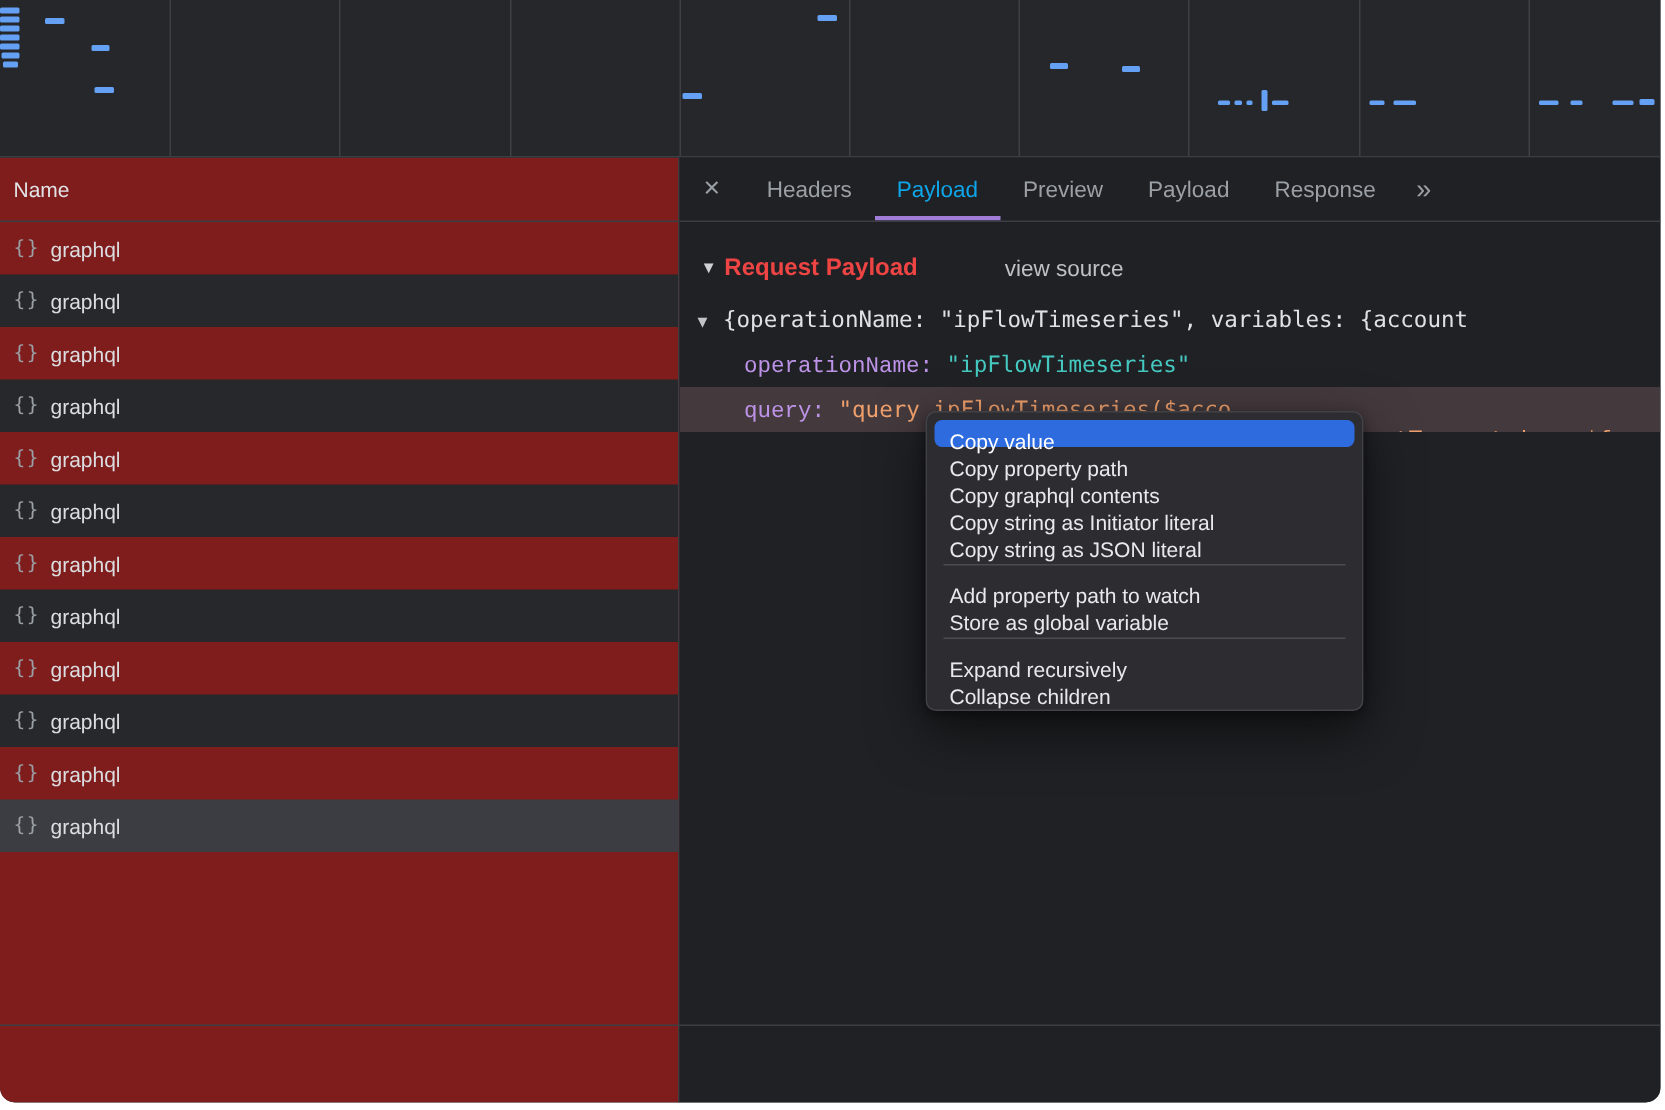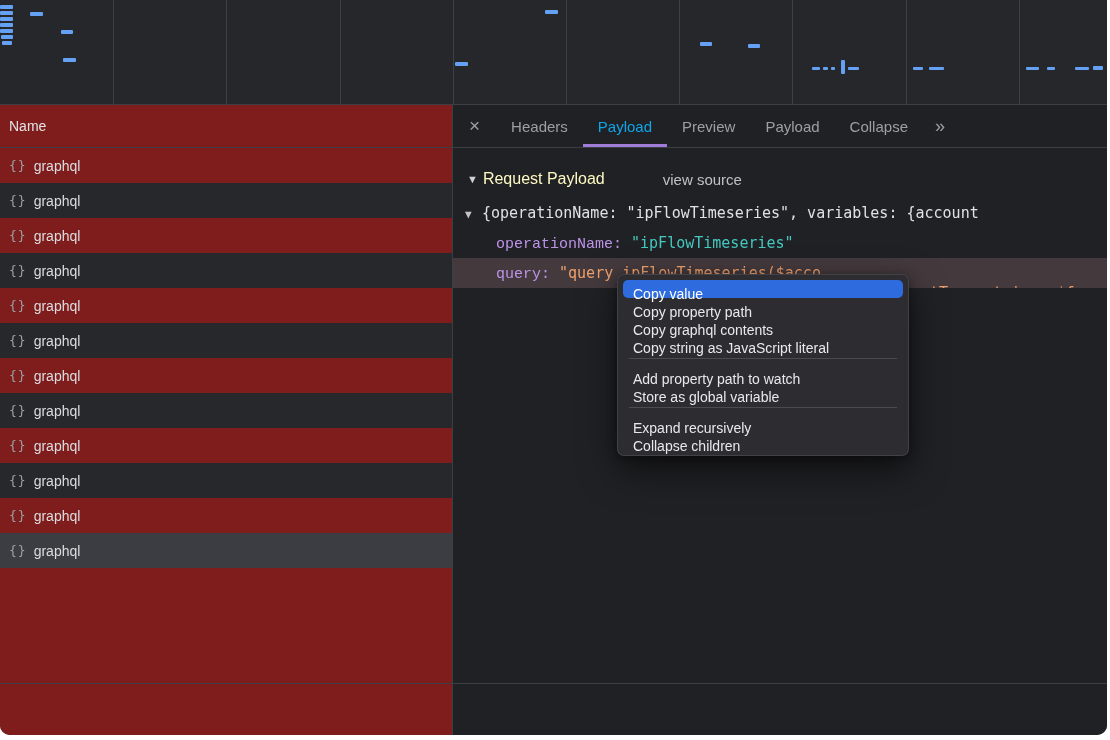--- a/index.html
+++ b/index.html
@@ -42,21 +42,21 @@
   .tab-close { line-height:42px; padding:0 16px; font-size:19px; color:#9aa0a6; }
   .tab { line-height:43px; padding:0 15px;text-align:right; }
   .tab.selected { color:#0ea5e9; box-shadow: inset 0 -3px 0 0 #9e7cd8; }
   .tab-overflow { line-height:42px; padding:0 12px; font-size:18px; color:#9aa0a6; letter-spacing:-1px; }
   #tabs-container { display:contents; }
 
   
   .payload { padding-top:16px; overflow:hidden; }
   .section-header { height:30px; display:flex; align-items:center; padding-left:14px; }
   .tri { font-size:11px; color:#d0d1d4; margin-right:5px; }
-  .section-title { font-weight:normal; font-size:16px; color:#fef9c3; }
+  .section-title { font-weight:bold; font-size:16px; color:#ef4444; }
   .view-source { margin-left:58px; font-size:15px; color:#bfc1c5; }
 
   .tree { margin-top:4px; }
   .tline {
     height:30px; line-height:30px; position:relative; white-space:nowrap; overflow:hidden;
     font-family:"DejaVu Sans Mono", monospace; font-size:15px;
   }
   .tline.l1 { padding-left:12px; }
   .tline.l2, .tline.l3 { padding-left:43px; }
   .tline.l4 { padding-left:26px; }
@@ -176,21 +176,21 @@
           <div class="req-row selected">
             <span class="req-icon">{}</span>
             <span class="req-label">graphql</span>
           </div>
         </div>
     </div>
 
     <div class="right-panel">
       <div class="tab-bar">
         <span class="tab-close">×</span>
-        <span id="tabs-container"><span class="tab">Headers</span><span class="tab selected">Payload</span><span class="tab">Preview</span><span class="tab">Payload</span><span class="tab">Collapse</span></span>
+        <span id="tabs-container"><span class="tab">Headers</span><span class="tab selected">Payload</span><span class="tab">Preview</span><span class="tab">Payload</span><span class="tab">Response</span></span>
         <span class="tab-overflow">»</span>
       </div>
 
       <div class="payload">
         <div class="section-header">
           <span class="tri">▼</span>
           <span class="section-title">Request Payload</span>
           <span class="view-source">view source</span>
         </div>
 
@@ -209,21 +209,22 @@
       </div>
     </div>
   </div>
 
   <div class="summary-divider"></div>
 
   <div class="context-menu" id="context-menu">
       <div class="menu-item highlighted">Copy value</div>
       <div class="menu-item">Copy property path</div>
       <div class="menu-item">Copy graphql contents</div>
-      <div class="menu-item">Copy string as JavaScript literal</div>
+      <div class="menu-item">Copy string as Initiator literal</div>
+      <div class="menu-item">Copy string as JSON literal</div>
       <div class="menu-sep"></div>
       <div class="menu-item">Add property path to watch</div>
       <div class="menu-item">Store as global variable</div>
       <div class="menu-sep"></div>
       <div class="menu-item">Expand recursively</div>
       <div class="menu-item">Collapse children</div>
     </div>
 </div>
 
 </body></html>

